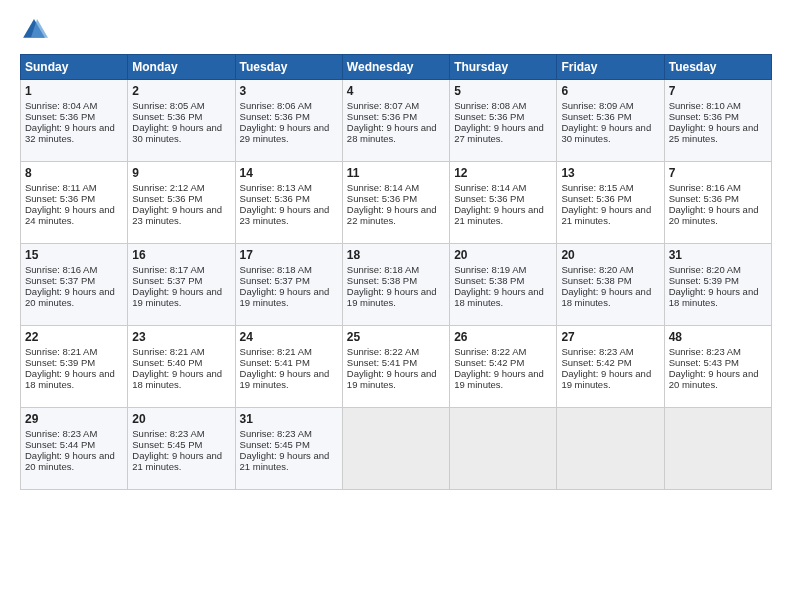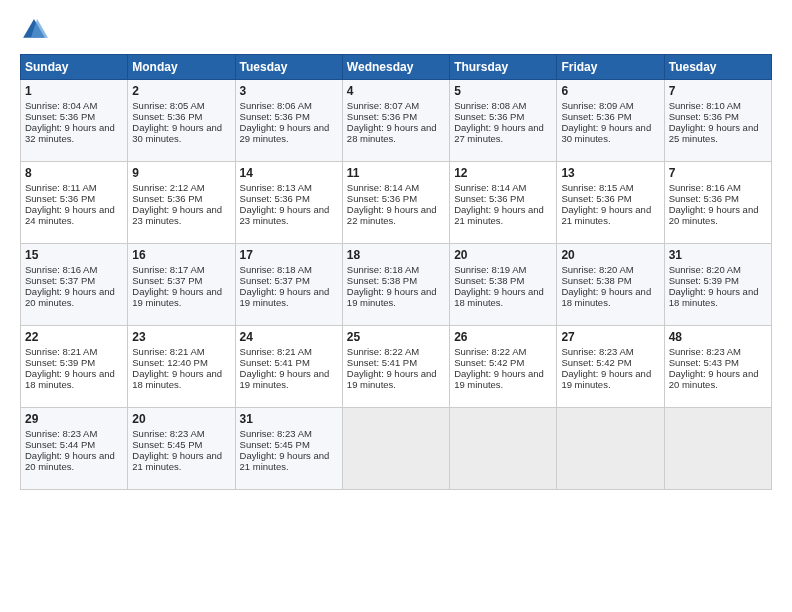--- a/index.html
+++ b/index.html
@@ -154,21 +154,21 @@
           <td><span class="day-num">15</span><span>Sunrise: 8:16 AM</span><br><span>Sunset: 5:37 PM</span><br><span>Daylight: 9 hours and 20 minutes.</span></td>
           <td><span class="day-num">16</span><span>Sunrise: 8:17 AM</span><br><span>Sunset: 5:37 PM</span><br><span>Daylight: 9 hours and 19 minutes.</span></td>
           <td><span class="day-num">17</span><span>Sunrise: 8:18 AM</span><br><span>Sunset: 5:37 PM</span><br><span>Daylight: 9 hours and 19 minutes.</span></td>
           <td><span class="day-num">18</span><span>Sunrise: 8:18 AM</span><br><span>Sunset: 5:38 PM</span><br><span>Daylight: 9 hours and 19 minutes.</span></td>
           <td><span class="day-num">20</span><span>Sunrise: 8:19 AM</span><br><span>Sunset: 5:38 PM</span><br><span>Daylight: 9 hours and 18 minutes.</span></td>
           <td><span class="day-num">20</span><span>Sunrise: 8:20 AM</span><br><span>Sunset: 5:38 PM</span><br><span>Daylight: 9 hours and 18 minutes.</span></td>
           <td><span class="day-num">31</span><span>Sunrise: 8:20 AM</span><br><span>Sunset: 5:39 PM</span><br><span>Daylight: 9 hours and 18 minutes.</span></td>
         </tr>
         <tr>
           <td><span class="day-num">22</span><span>Sunrise: 8:21 AM</span><br><span>Sunset: 5:39 PM</span><br><span>Daylight: 9 hours and 18 minutes.</span></td>
-          <td><span class="day-num">23</span><span>Sunrise: 8:21 AM</span><br><span>Sunset: 12:40 PM</span><br><span>Daylight: 9 hours and 18 minutes.</span></td>
+          <td><span class="day-num">23</span><span>Sunrise: 8:21 AM</span><br><span>Sunset: 5:40 PM</span><br><span>Daylight: 9 hours and 18 minutes.</span></td>
           <td><span class="day-num">24</span><span>Sunrise: 8:21 AM</span><br><span>Sunset: 5:41 PM</span><br><span>Daylight: 9 hours and 19 minutes.</span></td>
           <td><span class="day-num">25</span><span>Sunrise: 8:22 AM</span><br><span>Sunset: 5:41 PM</span><br><span>Daylight: 9 hours and 19 minutes.</span></td>
           <td><span class="day-num">26</span><span>Sunrise: 8:22 AM</span><br><span>Sunset: 5:42 PM</span><br><span>Daylight: 9 hours and 19 minutes.</span></td>
           <td><span class="day-num">27</span><span>Sunrise: 8:23 AM</span><br><span>Sunset: 5:42 PM</span><br><span>Daylight: 9 hours and 19 minutes.</span></td>
           <td><span class="day-num">48</span><span>Sunrise: 8:23 AM</span><br><span>Sunset: 5:43 PM</span><br><span>Daylight: 9 hours and 20 minutes.</span></td>
         </tr>
         <tr>
           <td><span class="day-num">29</span><span>Sunrise: 8:23 AM</span><br><span>Sunset: 5:44 PM</span><br><span>Daylight: 9 hours and 20 minutes.</span></td>
           <td><span class="day-num">20</span><span>Sunrise: 8:23 AM</span><br><span>Sunset: 5:45 PM</span><br><span>Daylight: 9 hours and 21 minutes.</span></td>
           <td><span class="day-num">31</span><span>Sunrise: 8:23 AM</span><br><span>Sunset: 5:45 PM</span><br><span>Daylight: 9 hours and 21 minutes.</span></td>

